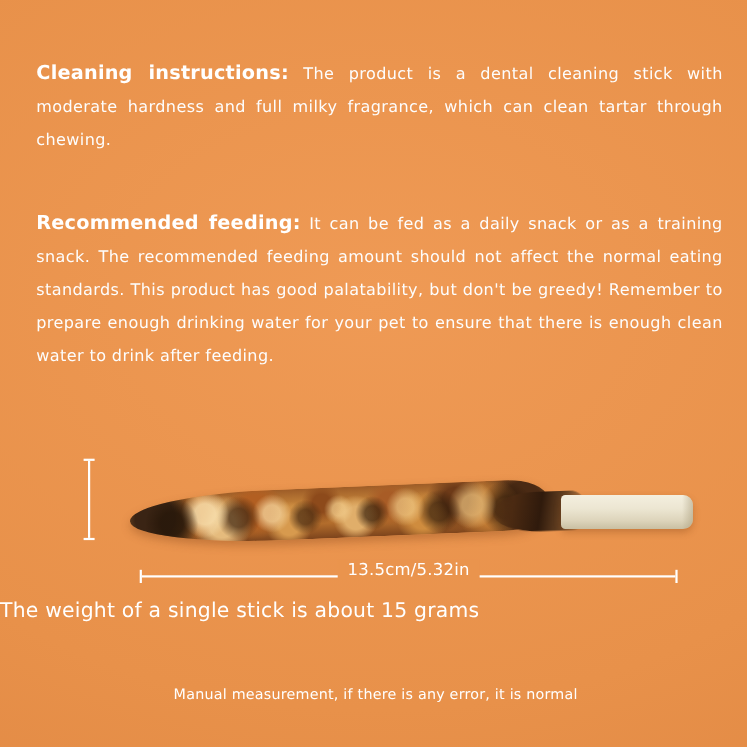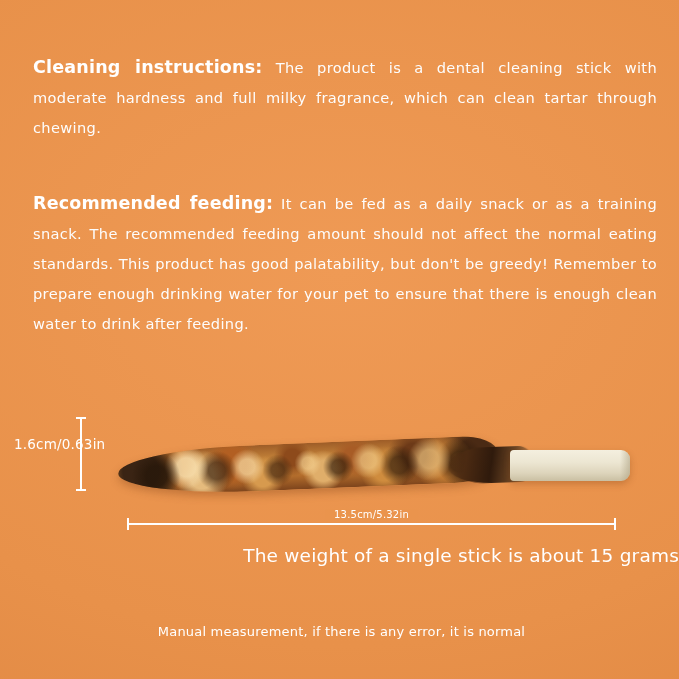--- a/index.html
+++ b/index.html
@@ -195,34 +195,34 @@
   }
   .h-rule .cap.left { left: 0; }
   .h-rule .cap.right { right: 0; }
   .h-label {
     position: absolute;
     left: 0;
     right: 0;
     top: -9px;
     text-align: center;
     color: #ffffff;
-    font-size: 10px;
+    font-size: 15px;
     letter-spacing: 0.2px;
   }
   .h-label span {
     background: #ea944d;
     padding: 0 9px;
   }
 
   .weight-text {
     position: absolute;
     left: 0;
     right: 0;
     top: 545px;
-    text-align: right;
+    text-align: left;
     color: #ffffff;
     font-size: 18.5px;
     letter-spacing: 0.2px;
   }
   .footnote {
     position: absolute;
     left: 4px;
     right: 0;
     top: 624px;
     text-align: center;
@@ -251,21 +251,20 @@
       <div class="stick-tip"></div>
     </div>
 
     <div class="v-rule">
       <div class="cap top"></div>
       <div class="line"></div>
       <div class="cap bottom"></div>
     </div>
   </div>
 
-  <div class="v-label">1.6cm/0.63in</div>
 
   <div class="h-rule">
     <div class="cap left"></div>
     <div class="line"></div>
     <div class="cap right"></div>
     <div class="h-label"><span>13.5cm/5.32in</span></div>
   </div>
 
   <div class="weight-text">The weight of a single stick is about 15 grams</div>
 

